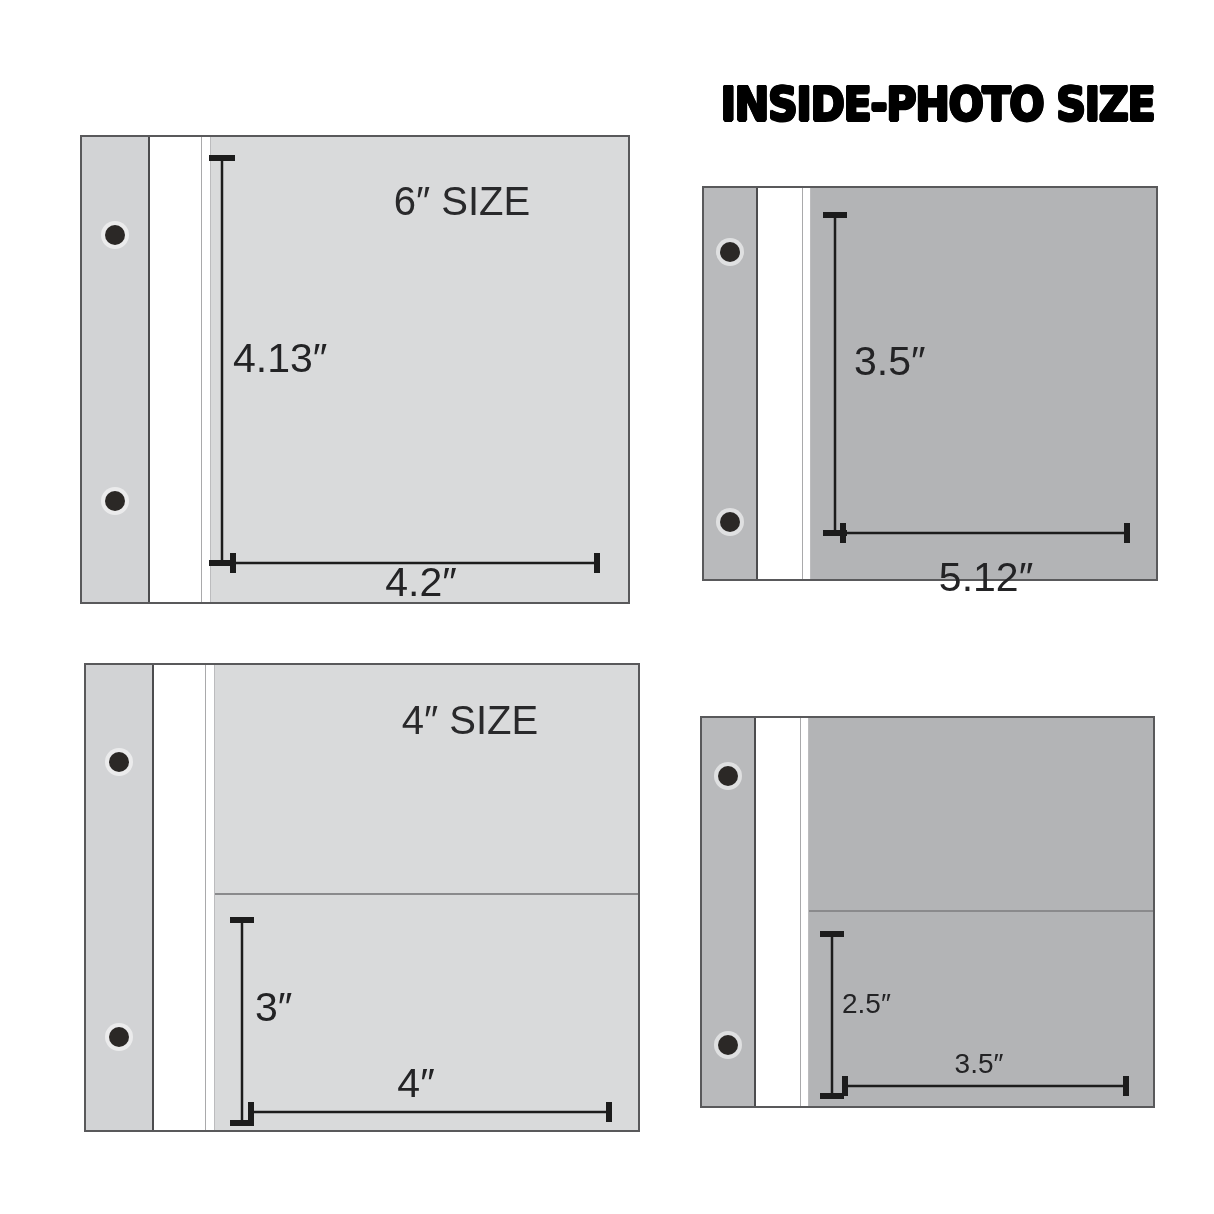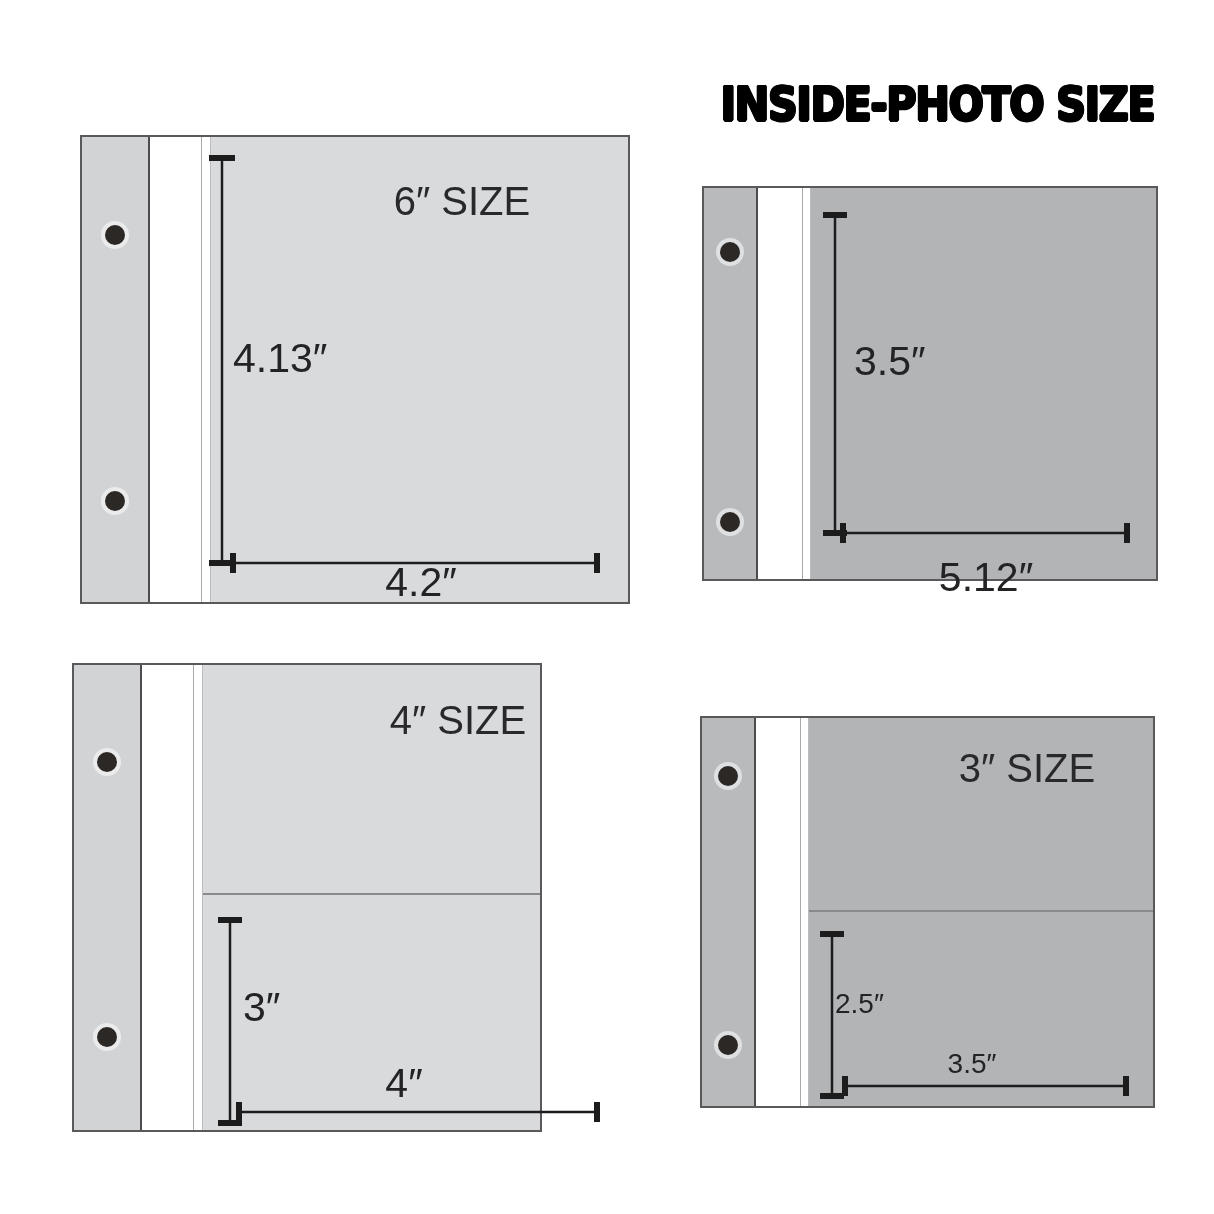--- a/index.html
+++ b/index.html
@@ -50,21 +50,21 @@
   .dims .thick{stroke:#1c1c1c;stroke-width:6;}
   
   .ttl{
     position:absolute;z-index:4;color:#29292b;
     font-size:40px;line-height:48px;text-align:center;white-space:nowrap;
   }
   .lbl{
     position:absolute;z-index:4;color:#232325;
     font-size:41px;line-height:36px;white-space:nowrap;
   }
-  .lbl.sm{font-size:28px;line-height:33px;}
+  .lbl.sm{font-size:28px;line-height:33px;padding-left:7px;}
   .lbl.ctr{text-align:center;}
 </style>
 </head>
 <body>
 
 <div class="page-title">INSIDE-PHOTO SIZE</div>
 
 <div class="panel light" style="left:80px;top:135px;width:550px;height:469px">
   <div class="binding">
     <span class="hole" style="top:88px"></span>
@@ -107,21 +107,21 @@
       <line x1="121" y1="29" x2="145" y2="29"></line>
       <line x1="121" y1="347" x2="145" y2="347"></line>
       <line x1="141" y1="337" x2="141" y2="357"></line>
       <line x1="425" y1="337" x2="425" y2="357"></line>
     </g>
   </svg>
   <div class="lbl" style="left:150px;top:155px">3.5″</div>
   <div class="lbl ctr" style="left:222px;top:371px;width:120px">5.12″</div>
 </div>
 
-<div class="panel light" style="left:72px;top:663px;width:470px;height:469px">
+<div class="panel light" style="left:84px;top:663px;width:556px;height:469px">
   <div class="binding">
     <span class="hole" style="top:87px"></span>
     <span class="hole" style="top:362px"></span>
   </div>
   <div class="spine"></div>
   <div class="gap"></div>
   <div class="photo">
     <div class="pocket-divider" style="top:228px"></div>
   </div>
   <svg class="dims" width="550" height="469" viewBox="0 0 550 469">
@@ -156,16 +156,15 @@
       <line x1="132" y1="218" x2="132" y2="380"></line>
       <line x1="145" y1="370" x2="426" y2="370"></line>
     </g>
     <g class="thick">
       <line x1="120" y1="218" x2="144" y2="218"></line>
       <line x1="120" y1="380" x2="144" y2="380"></line>
       <line x1="145" y1="360" x2="145" y2="380"></line>
       <line x1="426" y1="360" x2="426" y2="380"></line>
     </g>
   </svg>
-  <div class="ttl" style="left:200px;top:26px;width:250px">3″ SIZE</div>
   <div class="lbl sm" style="left:133px;top:269px">2.5″</div>
   <div class="lbl sm ctr" style="left:220px;top:329px;width:100px">3.5″</div>
 </div>
 
 </body></html>

